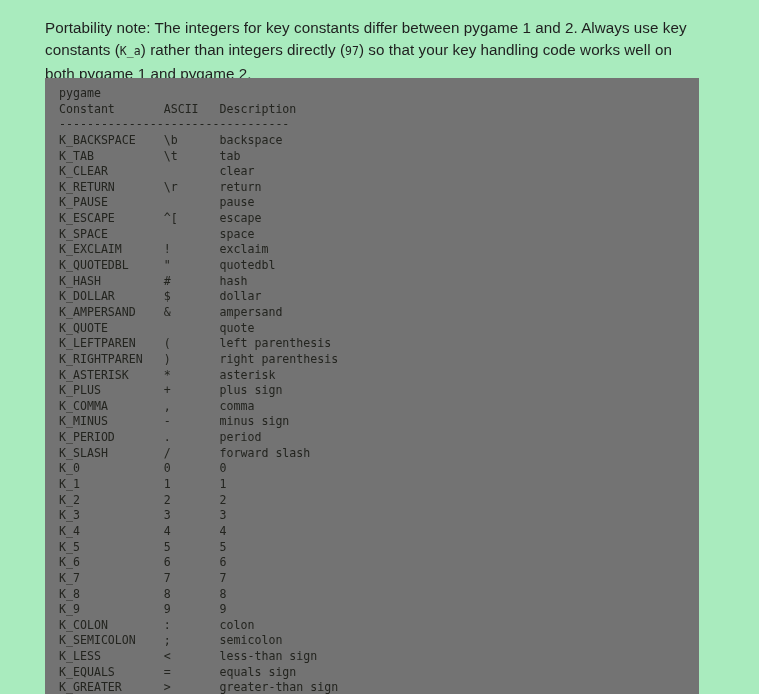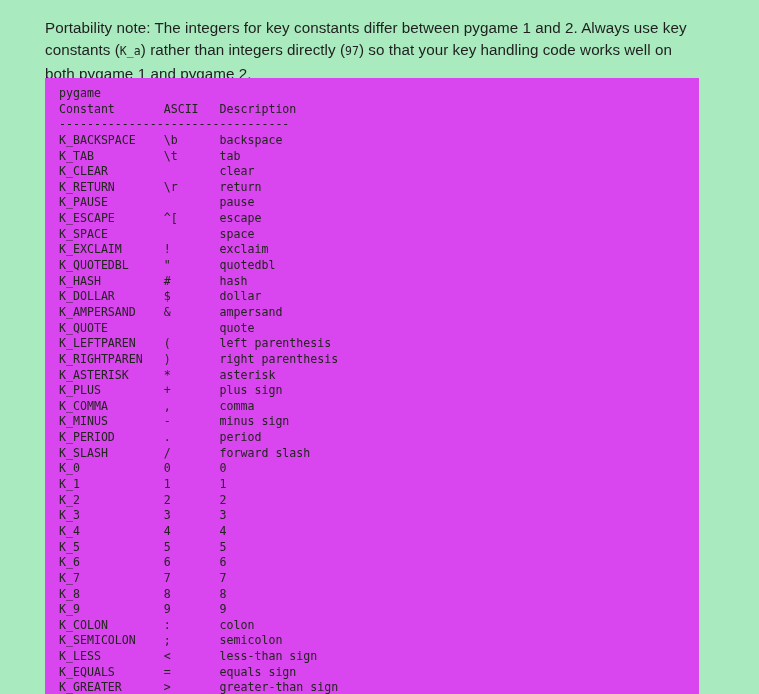--- a/index.html
+++ b/index.html
@@ -38,21 +38,21 @@
     color: #1f1f1f;
   }
 
   
   .codeblock {
     position: absolute;
     left: 45px;
     top: 78px;
     width: 654px;
     height: 616px;
-    background: #d946ef;
+    background: #737373;
     overflow: hidden;
     box-sizing: border-box;
     padding: 8px 0 0 14px;
   }
   .codeblock pre {
     margin: 0;
     font-family: "DejaVu Sans Mono", "Liberation Mono", monospace;
     font-size: 11.6px;
     line-height: 15.65px;
     color: #23241f;

